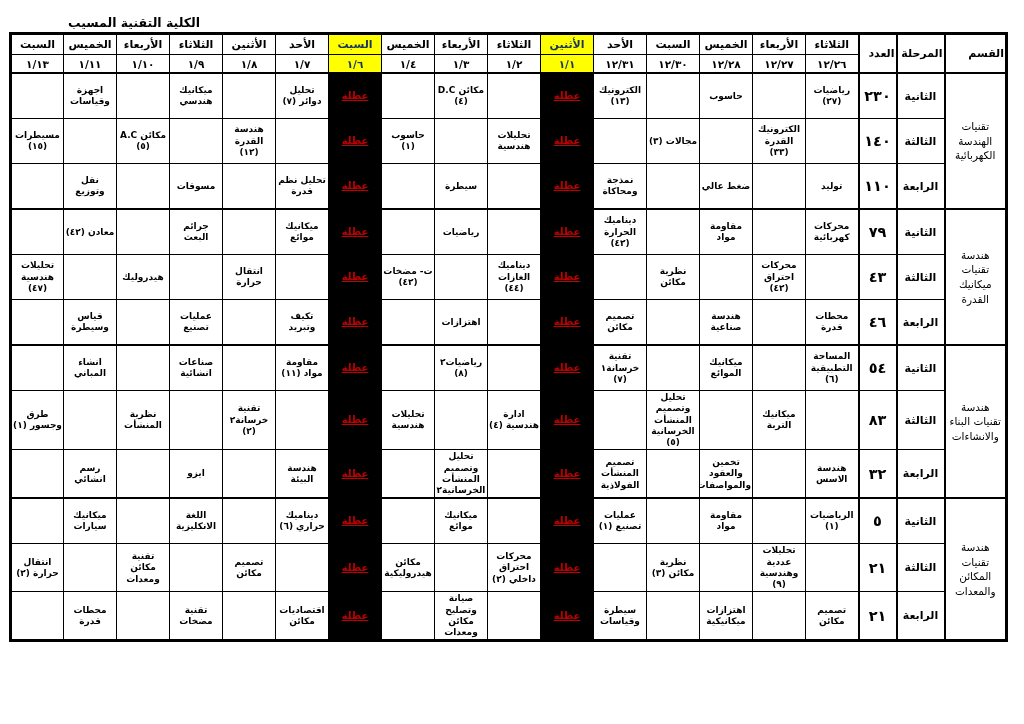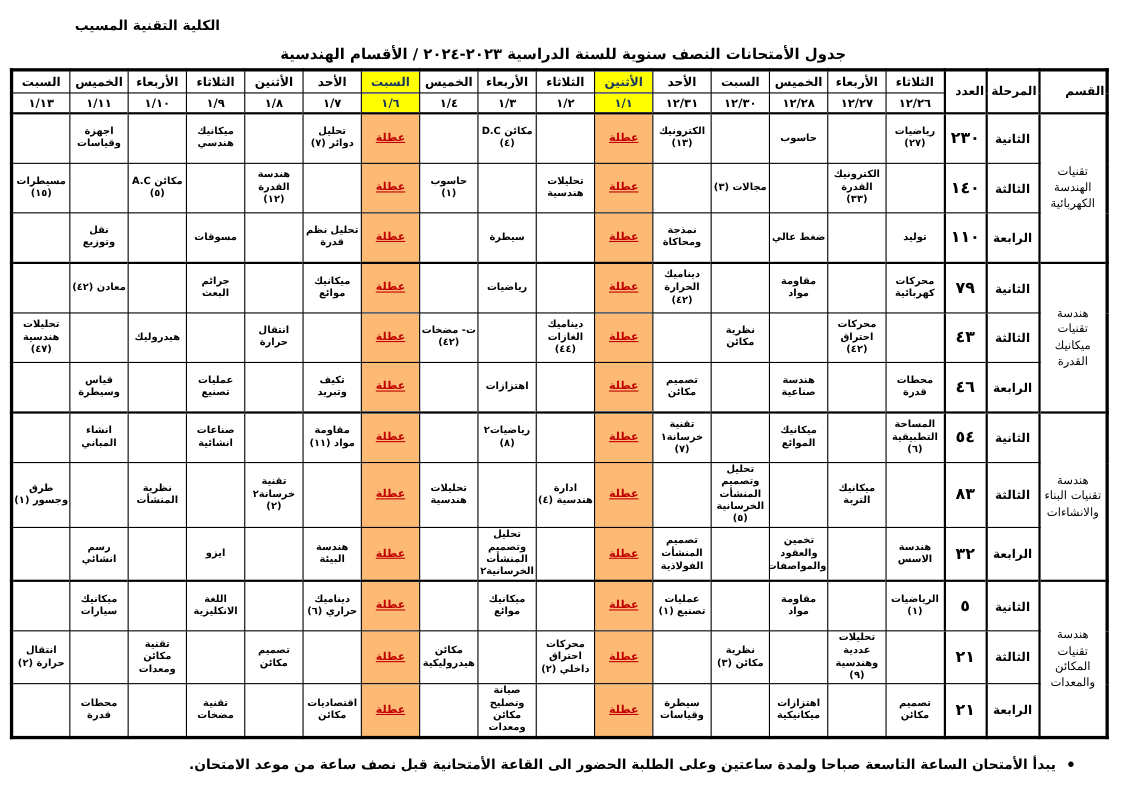--- a/index.html
+++ b/index.html
@@ -13,40 +13,39 @@
   .doc-title{text-align:center;font-weight:bold;font-size:13.5px;margin:10px 0 4px 0;}
   table{border-collapse:collapse;table-layout:fixed;width:992px;border:3px solid #000;}
   th,td{border:1px solid #000;text-align:center;vertical-align:middle;padding:1px 1px;overflow:hidden;}
   thead th{font-weight:bold;}
   th.day{font-size:11px;height:17px;}
   th.date{font-size:10.5px;height:15px;}
   th.fh{font-size:11px;padding-left:29px;}
   .hl{background:#FFFF00;color:#17375E;}
   thead{border-bottom:2px solid #000;}
   td.cell{font-weight:bold;font-size:9px;line-height:1.25;height:42px;}
-  td.hl-cell{background:#fdba74;}
+  td.hl-cell{background:#000000;}
   .holiday{color:#C00000;text-decoration:underline;font-weight:bold;font-size:10px;}
   td.dept{font-weight:normal;font-size:10.5px;line-height:1.4;}
   td.stage{font-weight:bold;font-size:11px;}
   td.count{font-weight:bold;font-size:14.5px;letter-spacing:1px;}
   .c-dept{border-left:2.5px solid #000;}
   .c-count{border-left:2.5px solid #000;border-right:2.5px solid #000;}
   tr.group-start td{border-top:2.5px solid #000;}
   .notes{margin:12px 30px 0 0;padding:0;list-style:none;}
   .notes li{font-weight:bold;font-size:12.5px;line-height:1.75;position:relative;padding-right:18px;}
   .notes li::before{content:"\2022";position:absolute;right:0;top:0;font-size:14px;}
 </style>
 </head>
 <body>
 
 <div class="page">
   <div class="letterhead">
     <div>الكلية التقنية المسيب</div>
   </div>
-  <div class="doc-title">جدول الأمتحانات النصف سنوية للسنة الدراسية ٢٠٢٣-٢٠٢٤ / الأقسام الهندسية</div>
   <table id="schedule">
       <colgroup>
         <col style="width: 62px;">
         <col style="width: 48px;">
         <col style="width: 38px;">
         <col style="width: 53px;">
         <col style="width: 53px;">
         <col style="width: 53px;">
         <col style="width: 53px;">
         <col style="width: 53px;">
@@ -343,17 +342,13 @@
           <td class="cell hl-cell"><span class="holiday">عطلة</span></td>
           <td class="cell">اقتصاديات مكائن</td>
           <td class="cell"></td>
           <td class="cell">تقنية مضخات</td>
           <td class="cell"></td>
           <td class="cell">محطات قدرة</td>
           <td class="cell"></td>
         </tr>
       </tbody>
     </table>
-  <ul class="notes">
-    <li>يبدأ الأمتحان الساعة التاسعة صباحا ولمدة ساعتين وعلى الطلبة الحضور الى القاعة الأمتحانية قبل نصف ساعة من موعد الامتحان.</li>
-
-  </ul>
 </div>
 
 </body></html>

